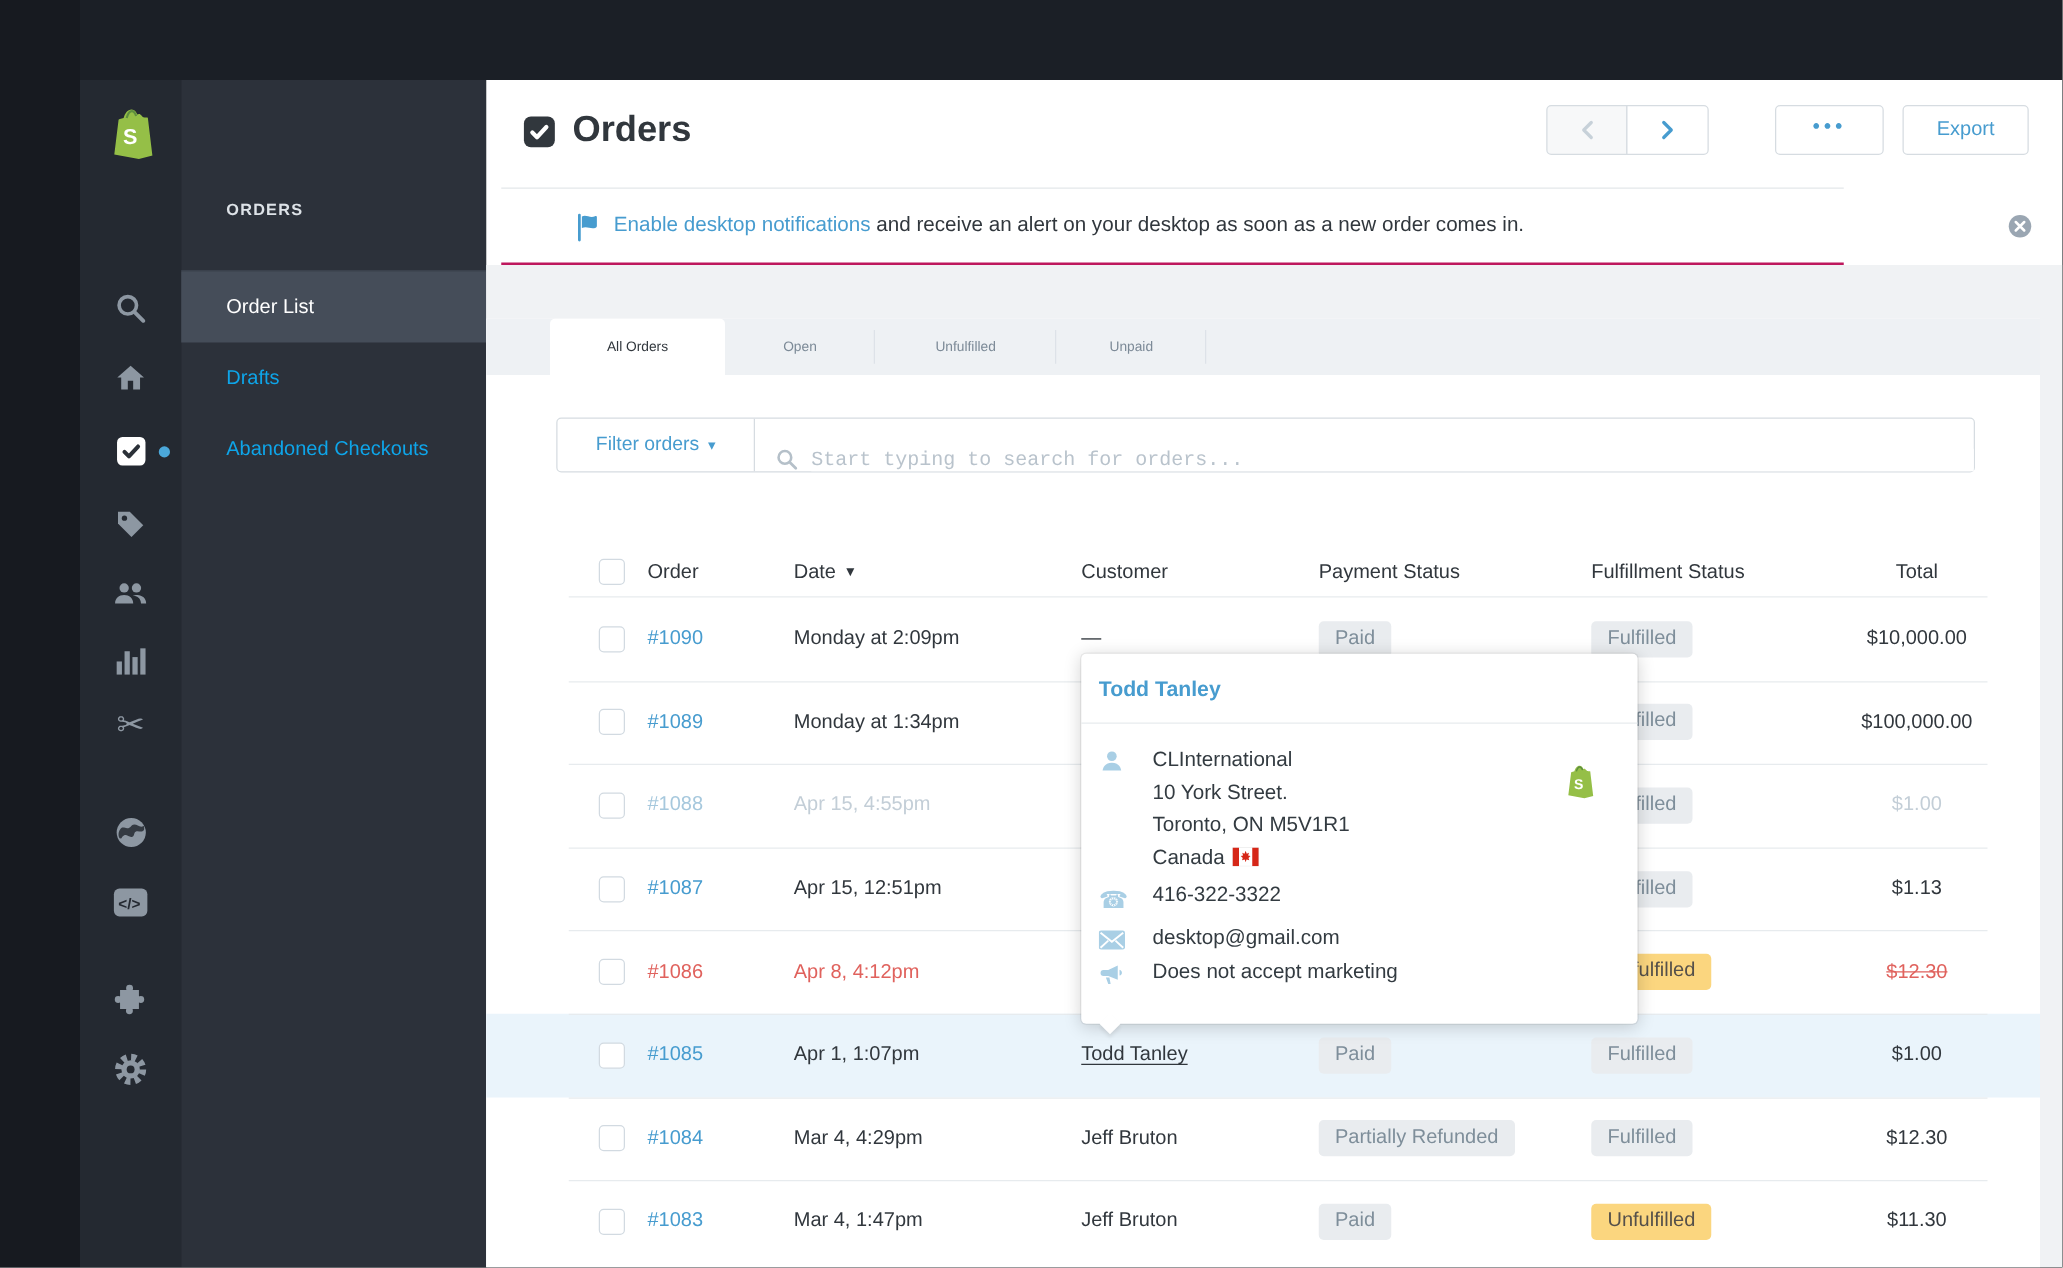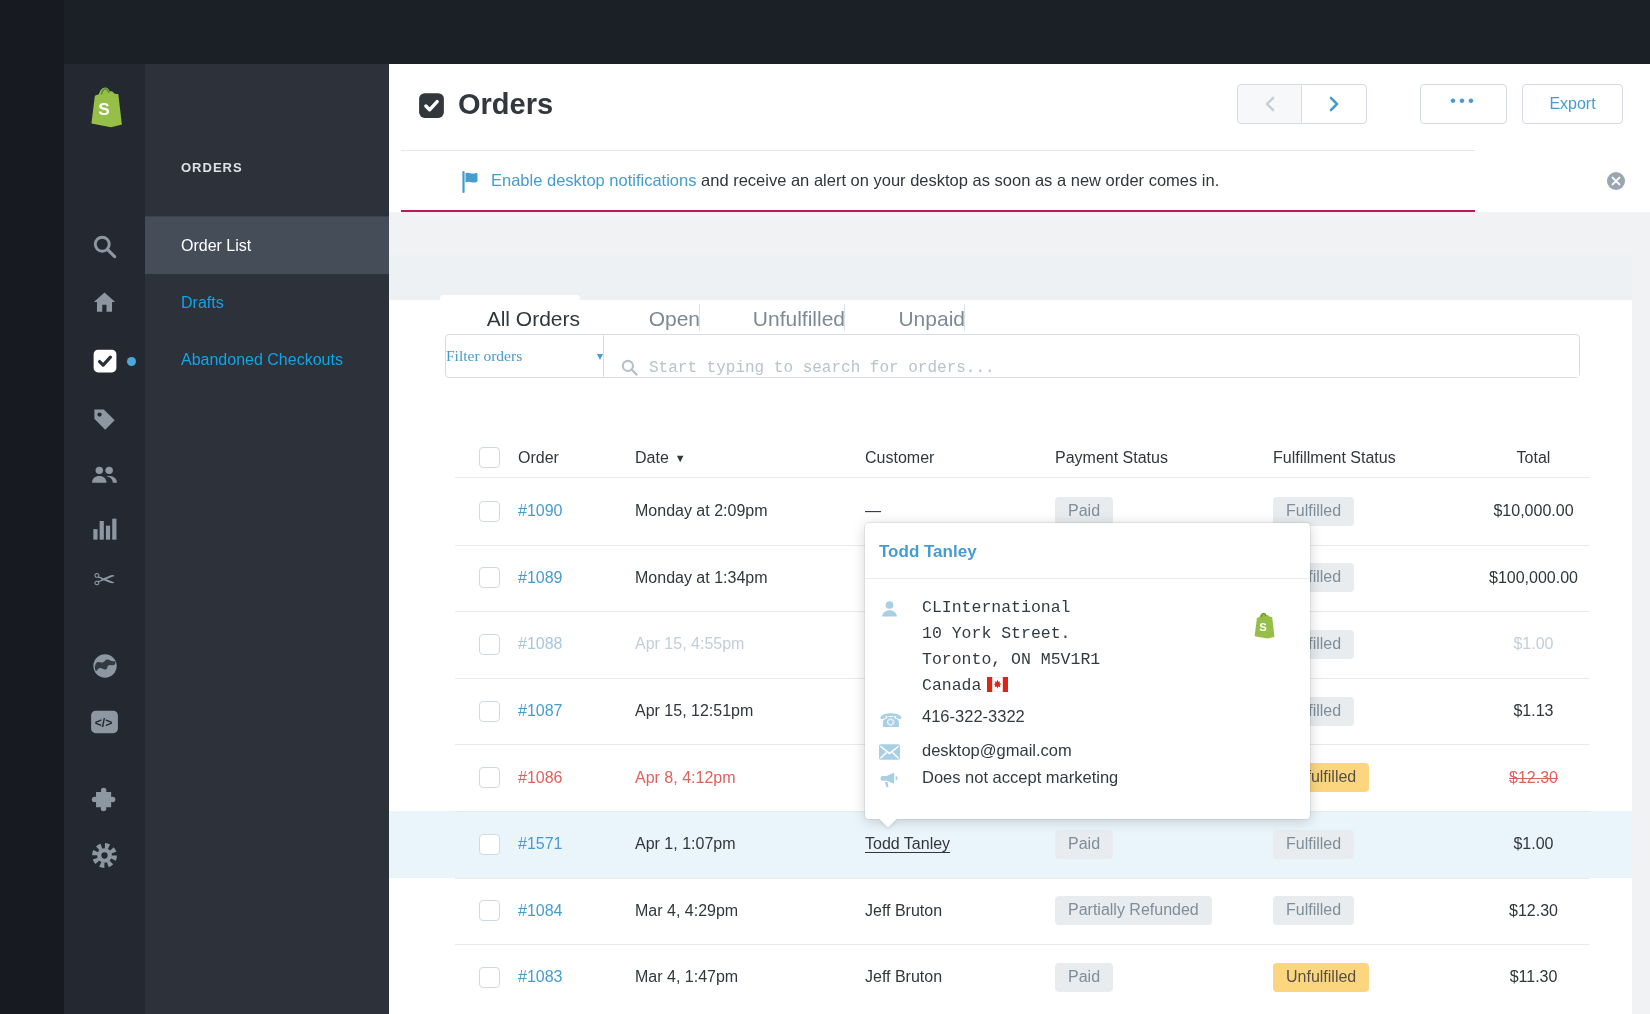--- a/index.html
+++ b/index.html
@@ -31,27 +31,27 @@
   .banner-flag { position:absolute; left:59px; top:19px; color:#479ccf; }
   .banner-text { position:absolute; left:90px; top:20px; font-size:16.5px; color:#31373d; }
   .banner-text a { color:#479ccf; text-decoration:none; cursor:pointer; }
   .banner-close { position:absolute; left:1205px; top:20px; width:20px; height:20px; cursor:pointer; }
 
   .grayzone { position:absolute; left:0; top:148px; width:1261px; height:802px; background:#f0f2f4; }
   .card { position:absolute; left:0; top:191px; width:1243px; height:759px; background:#ffffff; }
 
   
   .tabstrip { position:absolute; left:0; top:0; width:1243px; height:45px; background:#eef1f4; }
-  .tab { position:absolute; top:0; height:45px; line-height:47px; text-align:right; font-size:21px; color:#7c8a97; cursor:pointer;margin-top:40px; }
+  .tab { position:absolute; top:0; height:45px; line-height:47px; text-align:center; font-size:11px; color:#7c8a97; cursor:pointer; }
   .tab .sep { position:absolute; right:0; top:9px; height:27px; border-right:1px solid #dde2e8; }
   .tab.active { background:#ffffff; color:#31373d; border-radius:4px 4px 0 0; }
 
   
   .filterbar { position:absolute; left:56px; top:79px; width:1135px; height:44px; border:1px solid #d6dce1; border-radius:4px; background:#fff; display:flex; }
-  .filter-btn { width:158px; border-right:1px solid #d6dce1; display:flex; align-items:center; justify-content:space-between; gap:7px; color:#479ccf; font-size:15.5px; cursor:pointer;font-family:Liberation Serif, serif; }
+  .filter-btn { width:158px; border-right:1px solid #d6dce1; display:flex; align-items:center; justify-content:center; gap:7px; color:#479ccf; font-size:15.5px; cursor:pointer; }
   .searchwrap { flex:1; display:flex; align-items:flex-end; padding-left:16px; gap:10px;font-family:Liberation Mono, monospace; }
   .searchwrap input { border:none; outline:none; flex:1; font-size:16px; color:#31373d; font-family:inherit; }
   .searchwrap input::placeholder { color:#b9c3cc; }
 
   
   .grid { display:grid; grid-template-columns:39px 117px 230px 190px 218px 214px 1fr; align-items:center; padding-left:90px; padding-right:52px; }
   .thead { position:absolute; left:0; top:182px; width:1243px; height:41px; font-size:16px; font-weight:500; color:#31373d; }
   .thead::after { content:''; position:absolute; left:66px; right:42px; bottom:0; border-bottom:1px solid #e7ebee; }
   .rows { position:absolute; left:0; top:223px; width:1243px; }
   .trow { position:relative; height:66.6px; font-size:16px; color:#31373d; }
@@ -70,21 +70,21 @@
   .strike { text-decoration:line-through; }
   .underline { text-decoration:underline; text-underline-offset:3px; }
 
   
   .popover { position:absolute; left:865px; top:523px; width:445px; height:296px; background:#fff; border-radius:4px; box-shadow:0 0 0 1px rgba(0,0,0,0.06), 0 2px 14px rgba(0,0,0,0.18); z-index:40; }
   .popover::after { content:''; position:absolute; left:17px; bottom:-6px; width:12px; height:12px; background:#fff; transform:rotate(45deg); box-shadow:2px 2px 3px rgba(0,0,0,0.08); }
   .pop-header { height:56px; line-height:58px; padding-left:14px; border-bottom:1px solid #e8ebee; font-size:17px; font-weight:bold; color:#479ccf; }
   .pop-body { padding:16px 14px 0; font-size:16.5px; color:#333b41; }
   .pop-row { display:flex; margin-bottom:8px; }
   .pop-ico { width:43px; padding-top:3px; color:#a9cfe5; flex:none; }
-  .addr div { line-height:26px;font-family:Liberation Mono, monospace; }
+  .addr div { line-height:26px; }
   .flag-ca { display:inline-block; vertical-align:-2px; margin-left:6px; }
   .pop-bag { position:absolute; left:385px; top:88px; }
 
   svg { display:block; }
 </style>
 </head>
 <body>
 
 <div class="page">
 
@@ -294,21 +294,21 @@
           <span class="ordlink">#1086</span>
           <span class="datecell">Apr 8, 4:12pm</span>
           <span class="custcell"></span>
           <span></span>
           <span><span class="badge warn">Unfulfilled</span></span>
           <span class="t-right totalcell strike">$12.30</span>
         </div>
 
         <div class="trow grid state-selected">
           <span class="cb"></span>
-          <span class="ordlink">#1571</span>
+          <span class="ordlink">#1085</span>
           <span class="datecell">Apr 1, 1:07pm</span>
           <span class="custcell underline">Todd Tanley</span>
           <span><span class="badge">Paid</span></span>
           <span><span class="badge">Fulfilled</span></span>
           <span class="t-right totalcell">$1.00</span>
         </div>
 
         <div class="trow grid">
           <span class="cb"></span>
           <span class="ordlink">#1084</span>

